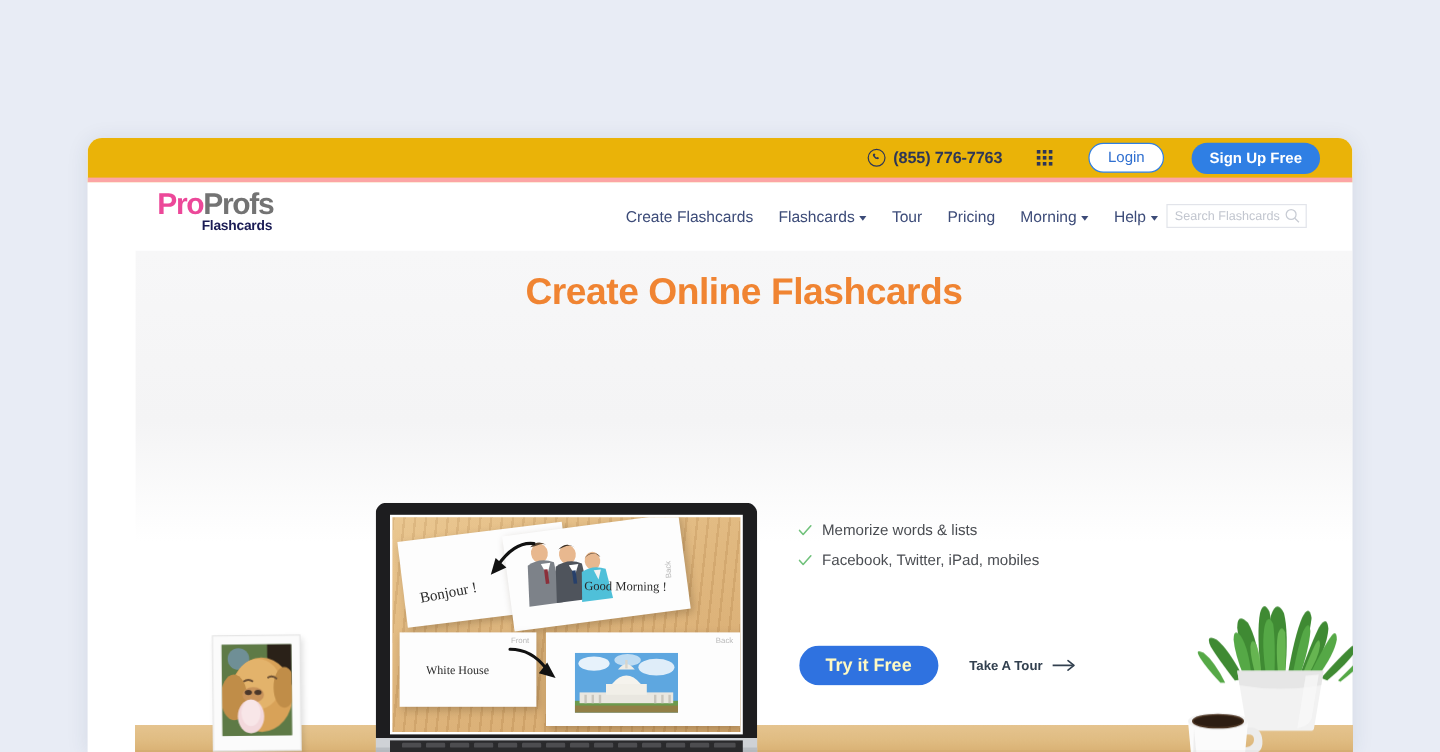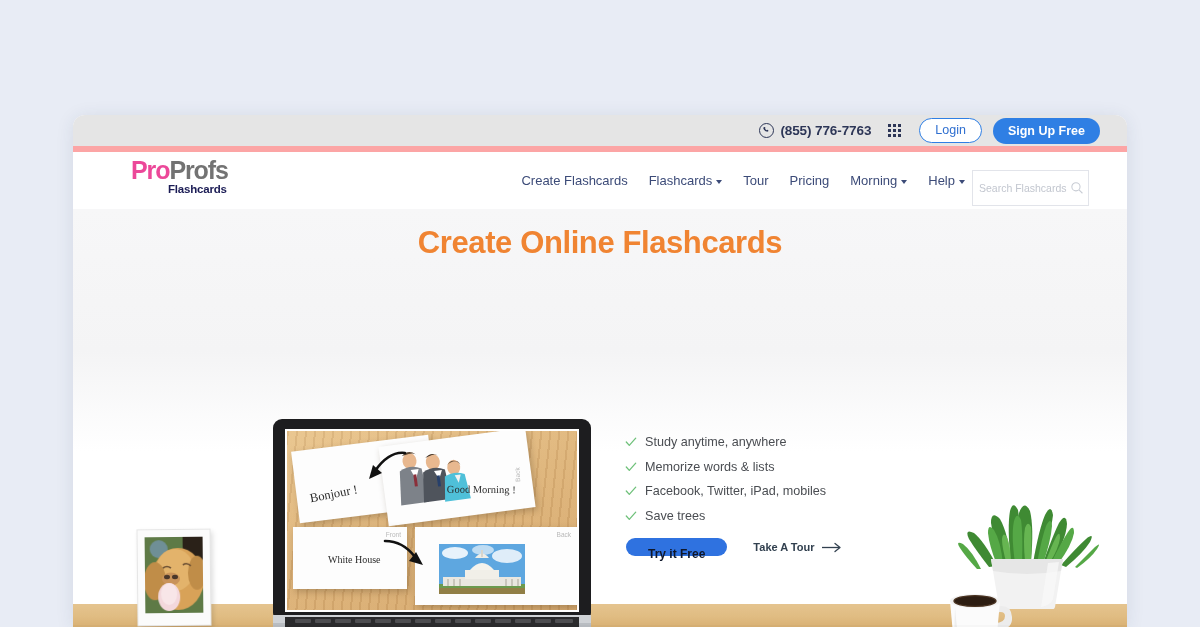--- a/index.html
+++ b/index.html
@@ -27,27 +27,27 @@
     background: #ffffff;
     border-radius: 12px 12px 0 0;
     overflow: hidden;
     box-shadow: 0 2px 18px rgba(40,55,90,0.10);
   }
 
   
   .topbar {
     position: relative;
     height: 37px;
-    background: #e5e5e5;
-    border-bottom: 6px solid #fca5a5;
+    background: #eab308;
+    border-bottom: 4px solid #fca5a5;
     display: flex;
     align-items: center;
     justify-content: flex-end;
     padding-right: 27px;
-    gap: 0;
+    gap: 12px;
   }
 
   .phone {
     display: flex;
     align-items: center;
     gap: 6px;
     font-size: 13.5px;
     font-weight: bold;
     color: #2d3657;
     letter-spacing: -0.1px;
@@ -165,21 +165,21 @@
     border-top: 4px solid #3c4b78;
     display: inline-block;
     margin-top: 2px;
   }
 
   .search-box {
     position: absolute;
     right: 38px;
     top: 18px;
     width: 117px;
-    height: 36px;
+    height: 20px;
     border: 1px solid #e2e4ea;
     display: flex;
     align-items: center;
     padding: 0 4px 0 6px;
     background: #fff;
   }
   .search-box input {
     border: none;
     outline: none;
     flex: 1;
@@ -191,20 +191,21 @@
   }
   .search-box input::placeholder { color: #c2c6cf; }
   .search-icon { flex: none; display: block; }
 
   
   .hero {
     position: relative;
     height: 418px;
     background: linear-gradient(180deg, #f7f7f8 0%, #f4f4f5 34%, #ffffff 58%, #ffffff 100%);
     overflow: hidden;
+    margin-left: 40px;
   }
 
   .hero-title {
     text-align: center;
     color: #f08432;
     font-size: 31px;
     font-weight: bold;
     letter-spacing: -0.4px;
     padding-top: 16px;
   }
@@ -240,27 +241,27 @@
   }
 
   .cta-row {
     position: absolute;
     left: 553px;
     top: 329px;
     display: flex;
     align-items: center;
   }
   .btn-try {
-    height: 18px;
+    height: 33px;
     padding: 0 22px;
     border: none;
     border-radius: 17px;
     background: #2f72e0;
-    color: #0f172a;
-    font-size: 12px;
+    color: #fef9c3;
+    font-size: 15px;
     font-weight: bold;
     font-family: "Liberation Sans", sans-serif;
     cursor: pointer;
     line-height: 33px;
   }
   .link-tour {
     margin-left: 26px;
     font-size: 11px;
     font-weight: bold;
     color: #32404f;
@@ -371,21 +372,21 @@
 
   .arrow1 { position: absolute; left: 78px; top: 18px; display: block; }
 
   
   .c3 {
     left: 6px; top: 96px;
     width: 114px; height: 62px;
   }
   .c3 .card-label { right: 6px; top: 4px; }
   .c3 .card-text {
-    position: absolute; left: 35px; top: 27px; font-size: 10px;
+    position: absolute; left: 22px; top: 27px; font-size: 10px;
   }
   
   .c4 {
     left: 128px; top: 96px;
     width: 162px; height: 78px;
   }
   .c4 .card-label { right: 6px; top: 4px; }
   .capitol {
     position: absolute;
     left: 24px; top: 17px;
@@ -647,39 +648,27 @@
         <path d="M10 16 q3 38 8 42 q-8 -2 -9 -8z" fill="#eeeeee"></path>
       </svg>
 
     </div>
 
     <div class="features">
       <div class="feat">
         <svg class="check" viewBox="0 0 14 14">
           <path d="M1.5 7 L5 11 L12.5 2.5" fill="none" stroke="#6fc17a" stroke-width="1.5" stroke-linecap="round" stroke-linejoin="round"></path>
         </svg>
-        <span>Study anytime, anywhere</span>
-      </div>
-      <div class="feat">
-        <svg class="check" viewBox="0 0 14 14">
-          <path d="M1.5 7 L5 11 L12.5 2.5" fill="none" stroke="#6fc17a" stroke-width="1.5" stroke-linecap="round" stroke-linejoin="round"></path>
-        </svg>
         <span>Memorize words &amp; lists</span>
       </div>
       <div class="feat">
         <svg class="check" viewBox="0 0 14 14">
           <path d="M1.5 7 L5 11 L12.5 2.5" fill="none" stroke="#6fc17a" stroke-width="1.5" stroke-linecap="round" stroke-linejoin="round"></path>
         </svg>
         <span>Facebook, Twitter, iPad, mobiles</span>
-      </div>
-      <div class="feat">
-        <svg class="check" viewBox="0 0 14 14">
-          <path d="M1.5 7 L5 11 L12.5 2.5" fill="none" stroke="#6fc17a" stroke-width="1.5" stroke-linecap="round" stroke-linejoin="round"></path>
-        </svg>
-        <span>Save trees</span>
       </div>
     </div>
 
     <div class="cta-row">
       <button class="btn-try">Try it Free</button>
       <a class="link-tour">
         <span>Take A Tour</span>
         <svg class="arrow-r" width="20" height="11" viewBox="0 0 20 11">
           <line x1="0" y1="5.5" x2="17" y2="5.5" stroke="#32404f" stroke-width="1.3"></line>
           <path d="M13 1.5 L18 5.5 L13 9.5" fill="none" stroke="#32404f" stroke-width="1.3" stroke-linecap="round" stroke-linejoin="round"></path>

